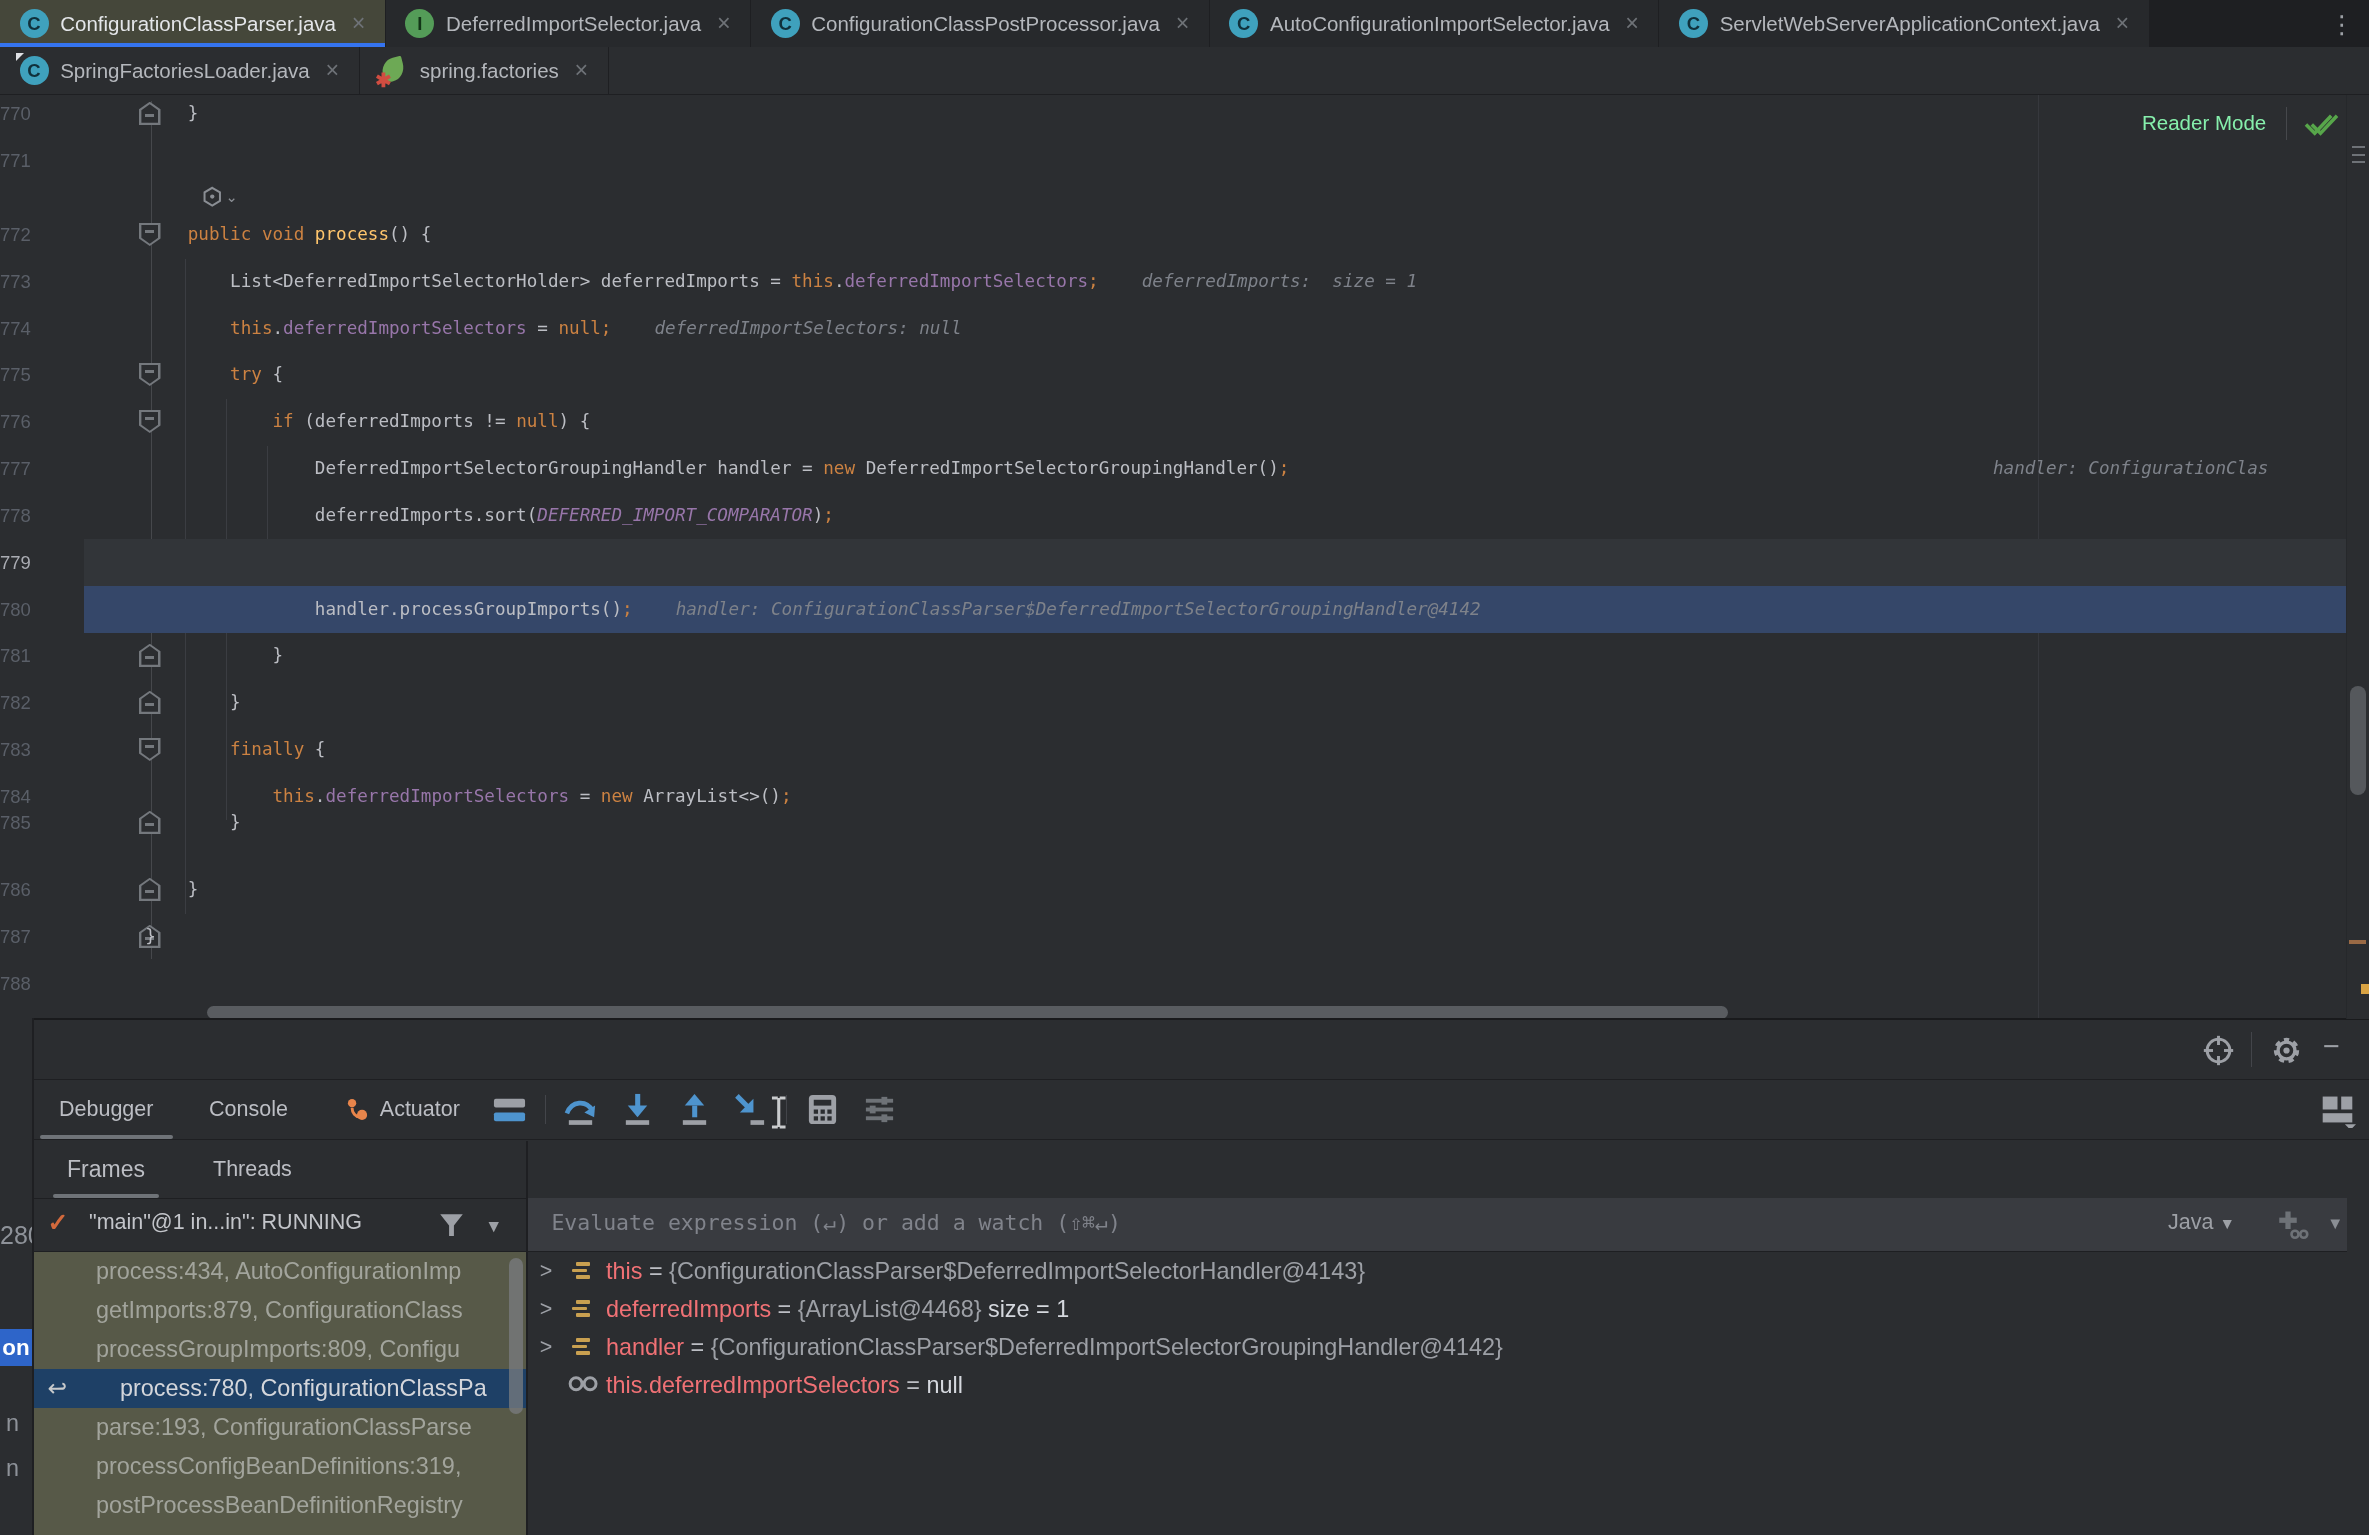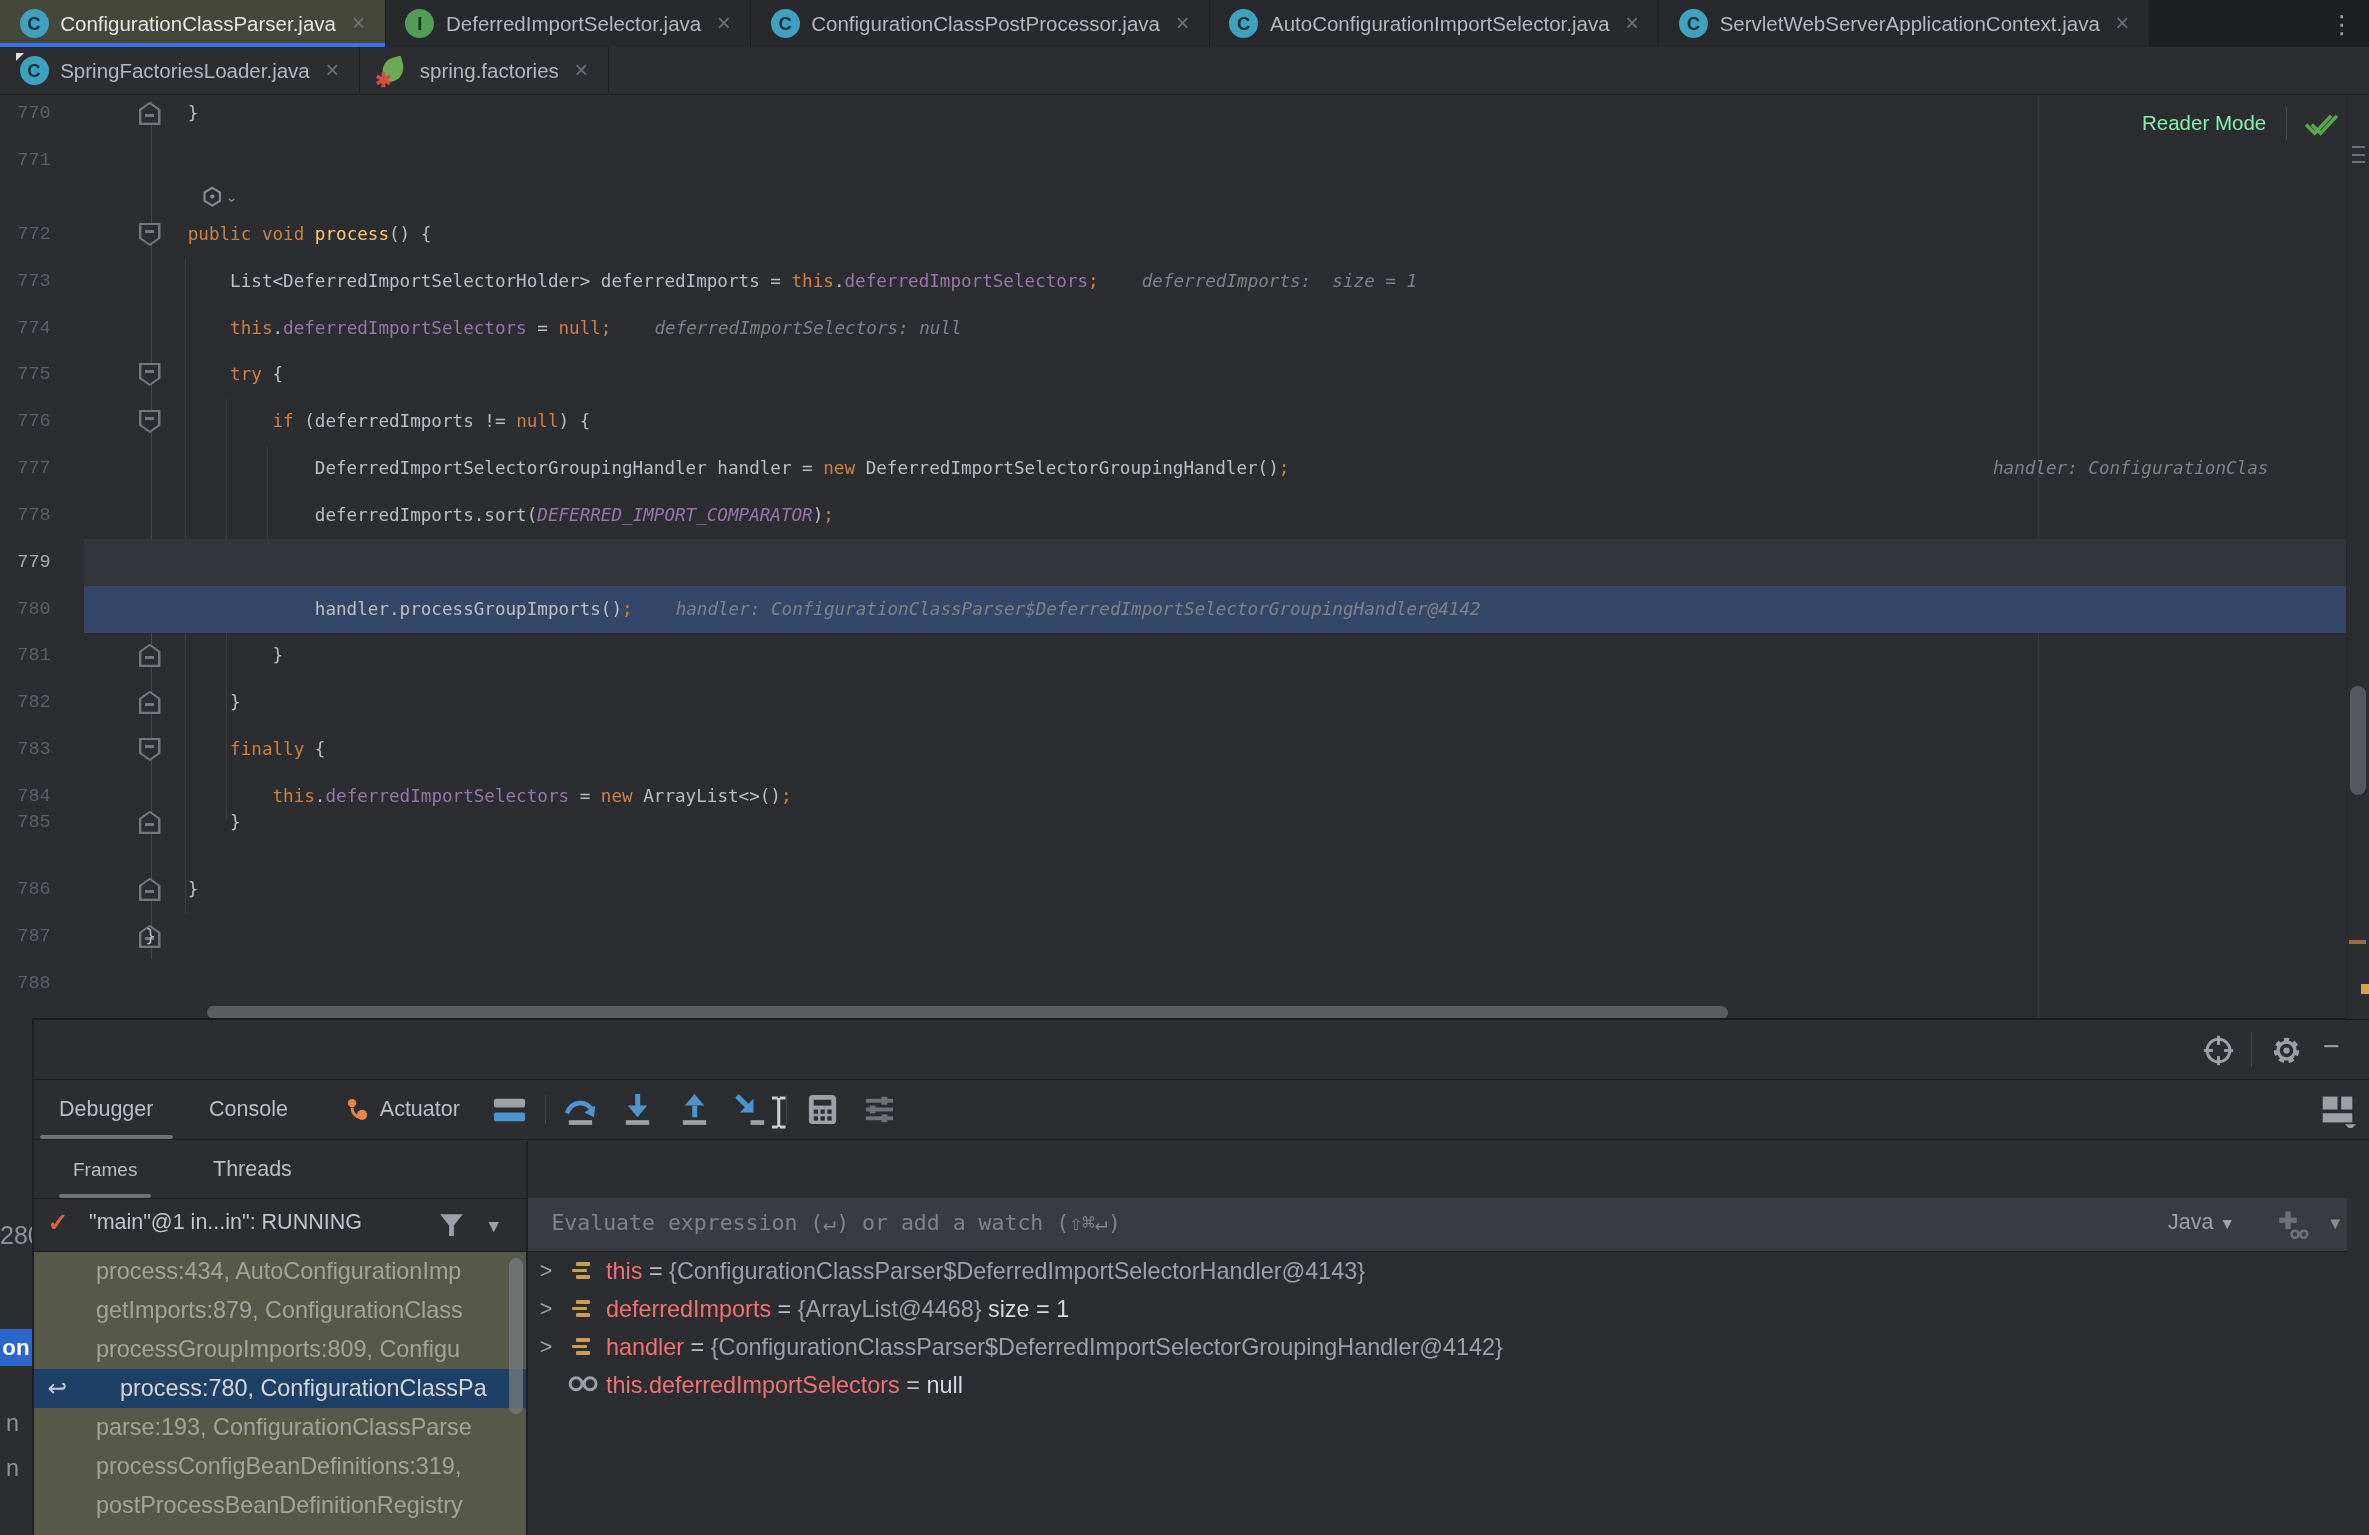--- a/index.html
+++ b/index.html
@@ -27,21 +27,21 @@
                 display:flex;align-items:center;justify-content:center;}
   
   #editor{position:absolute;left:0;top:95px;width:2370px;height:924px;background:#2b2d30;overflow:hidden;}
   #fold-line{position:absolute;left:151px;top:5.9px;width:1px;height:858px;background:#46484c;}
   .iguide{position:absolute;width:1px;background:#3b3d42;}
   #margin-guide{position:absolute;left:2038px;top:0;width:1px;height:924px;background:#36383d;}
   .eline{position:absolute;left:0;width:2370px;height:47px;}
   .eline .band{position:absolute;left:84px;right:21.5px;top:0;bottom:0;}
   .eline.exec .band{background:#354769;}
   .eline.current .band{background:#323539;}
-  .lnum{position:absolute;left:0;top:0;width:68px;text-align:center;font-family:Liberation Mono, monospace;
+  .lnum{position:absolute;left:0;top:0;width:68px;text-align:left;font-family:Liberation Sans, sans-serif;
         font-size:18.5px;line-height:47px;color:#5a5f68;}
   .eline.current .lnum{color:#aaacb3;}
   .codeln{position:absolute;left:103px;top:0;font-family:"DejaVu Sans Mono",monospace;font-size:17.6px;line-height:47px;white-space:pre;}
   .t-p{color:#bcbec4;} .t-kw{color:#cc8242;} .t-m{color:#ffc66d;} .t-fld{color:#9876aa;}
   .t-cst{color:#9876aa;font-style:italic;} .t-semi{color:#cc8242;}
   .hint{color:#7e828a;font-style:italic;margin-left:43px;}
   .hint-edge{position:absolute;left:1993px;top:0;margin-left:0;}
   .caret{display:inline-block;width:2px;height:27px;background:#ced3db;vertical-align:-6.8px;}
   .fold{position:absolute;left:139px;top:11.7px;width:21.5px;height:23.4px;}
   .fold .outer{position:absolute;inset:0;background:#74787d;}
@@ -445,21 +445,21 @@
         <svg width="37" height="37" viewBox="0 0 20 20">
             <rect x="2" y="3" width="8" height="7" fill="#9da0a6"></rect>
             <rect x="12" y="3" width="6" height="7" fill="#9da0a6"></rect>
             <rect x="2" y="12" width="16" height="5" fill="#9da0a6"></rect>
             <polygon points="14,18 20,18 17,21" fill="#9da0a6"></polygon>
           </svg>
       </span>
     </div>
 
     <div id="frames-tabs">
-        <div class="dtab" style="left: 41px; font-size: 19px;">
+        <div class="dtab" style="left: 35px; font-size: 23px;">
           <span>Frames</span>
           <div class="ul" style="left: -13.7px; right: -13.7px;"></div>
         </div>
         <div class="dtab" style="left: 181px; font-size: 21.5px;">
           <span>Threads</span>
         </div>
       </div>
     <div id="panel-vdiv"></div>
 
     <div id="thread-row">

